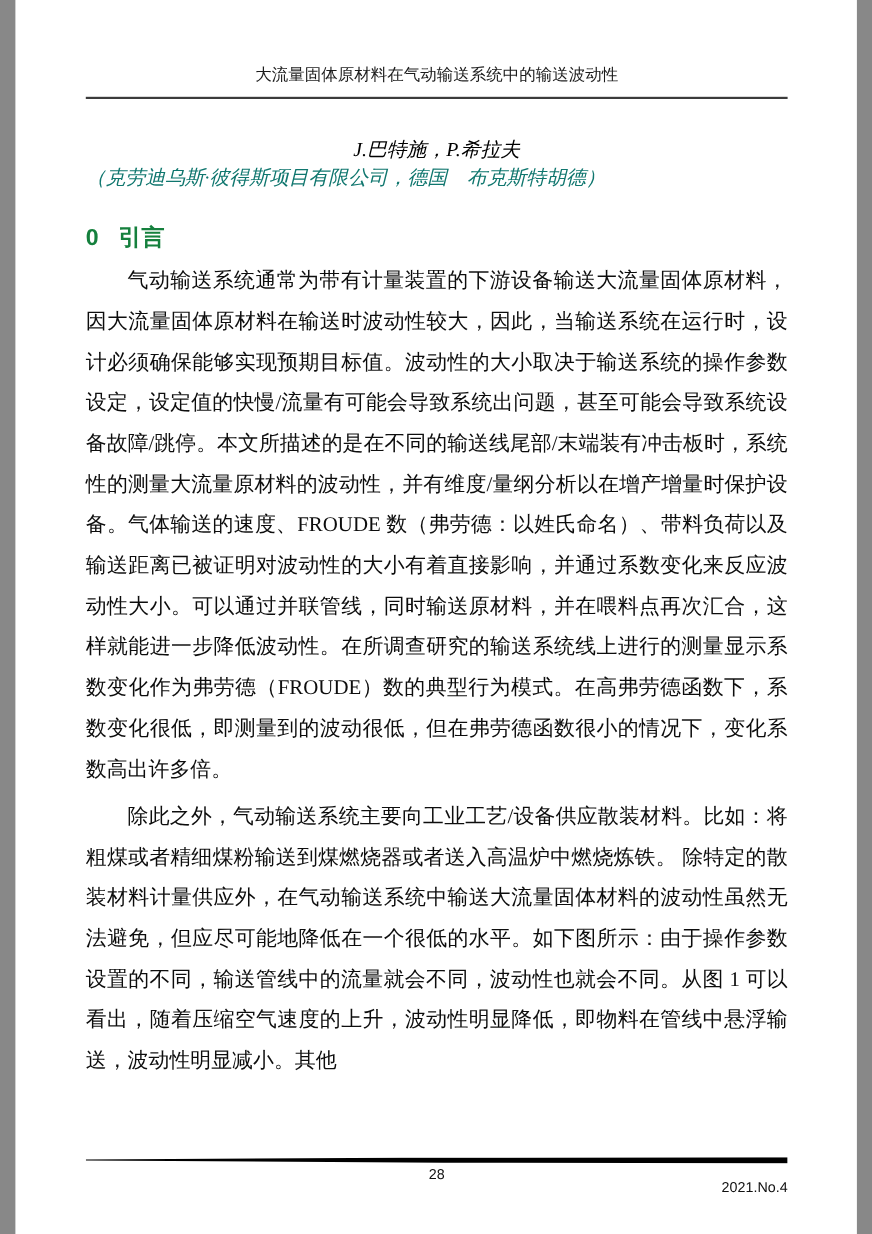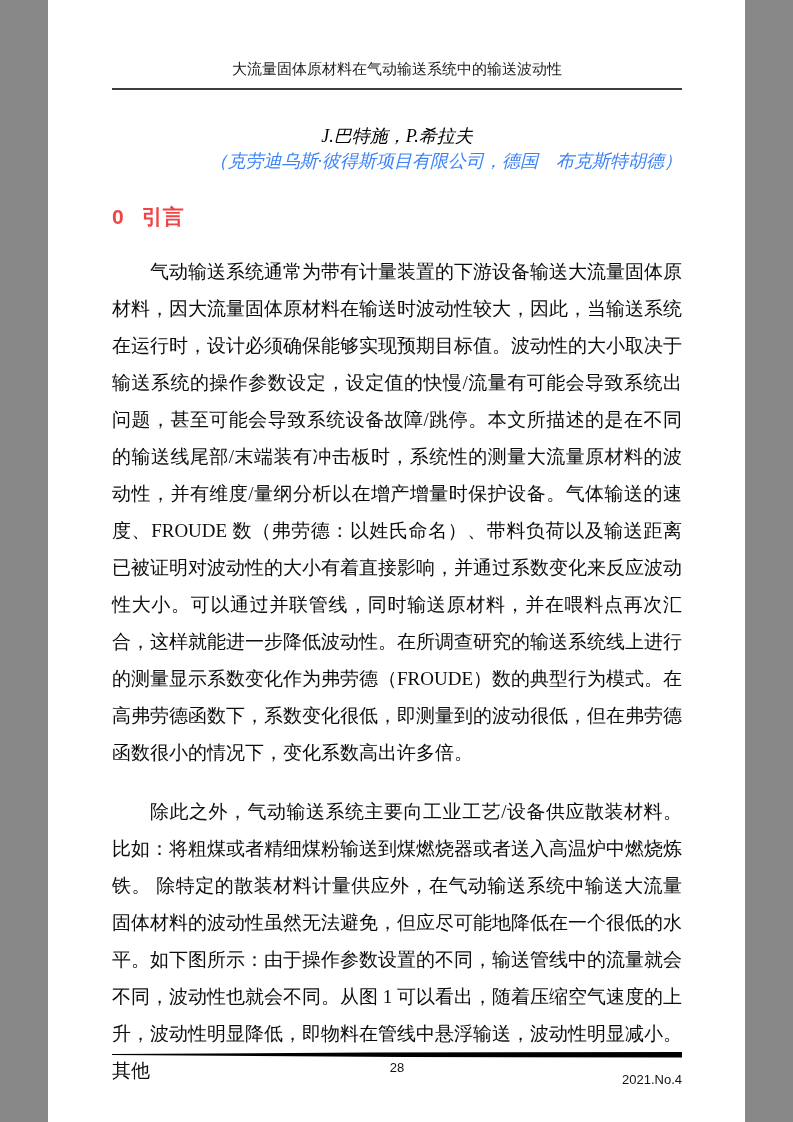--- a/index.html
+++ b/index.html
@@ -2,21 +2,21 @@
 <html><head>
 <meta charset="utf-8">
 <style>
   html, body {
     margin: 0;
     padding: 0;
     background: #888;
   }
   .page {
     position: relative;
-    width: 697px;
+    width: 765px;
     height: 1122px;
     margin: 0 auto;
     background: #ffffff;
     color: #111;
     overflow: hidden;
     font-family: "Liberation Serif", "DejaVu Serif", serif;
   }
   .content {
     position: absolute;
     left: 64px;
@@ -48,43 +48,43 @@
   .authors {
     margin-top: 14px;
     text-align: center;
     font-style: italic;
     font-size: 18px;
     line-height: 24px;
     color: #000;
     font-family: Liberation Serif, serif;
   }
   .affiliation {
-    text-align: right;
+    text-align: left;
     font-style: italic;
     font-size: 18px;
     line-height: 27px;
-    color: #3b82f6;
+    color: #0f766e;
   }
   
   .section-heading {
     margin-top: 28px;
     margin-bottom: 6px;
     font-family: "Liberation Sans", "DejaVu Sans", sans-serif;
     font-weight: 700;
     font-size: 21px;
     line-height: 28px;
-    color: #ef4444;
+    color: #15803d;
   }
   .section-heading .sec-num {
     display: inline-block;
     margin-right: 18px;
   }
   
   .body-para {
-    margin: 22px 0 0 0;
+    margin: 6px 0 0 0;
     font-size: 19px;
     line-height: 37px;
     text-align: justify;
     text-justify: inter-ideograph;
     text-indent: 2em;
     color: #0d0d0d;
     word-break: break-all;
   }
   
   .footer {

